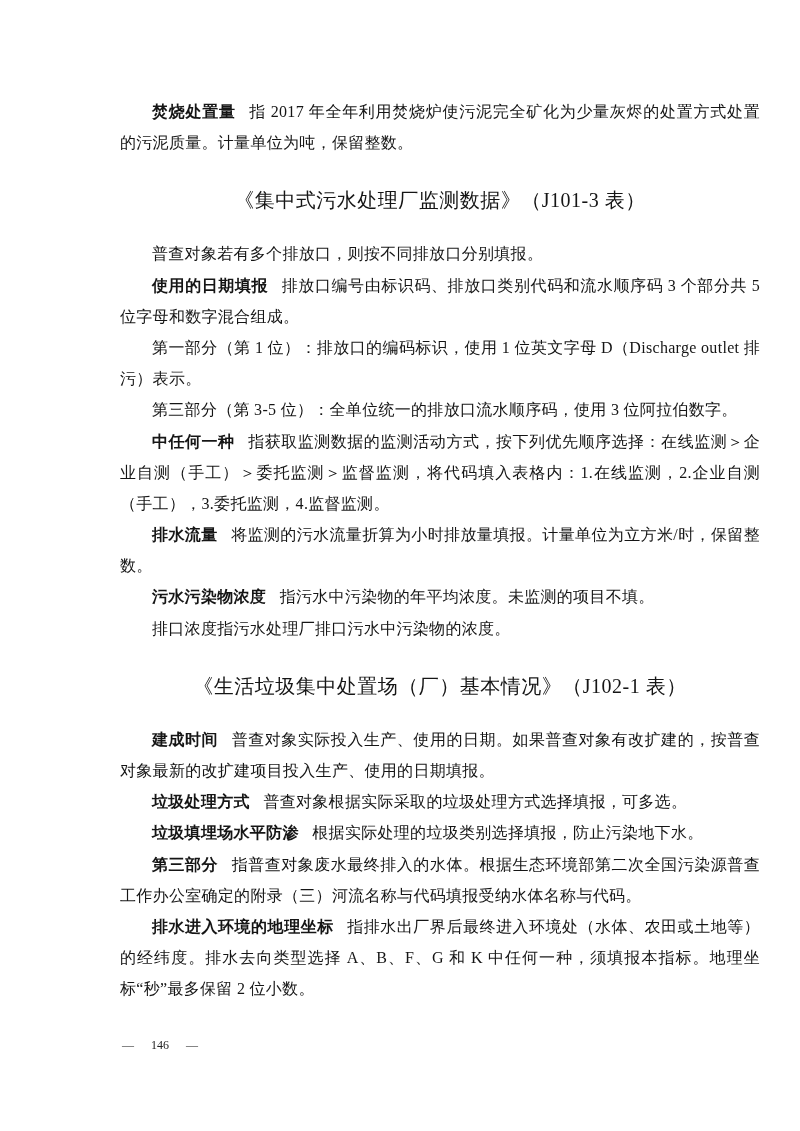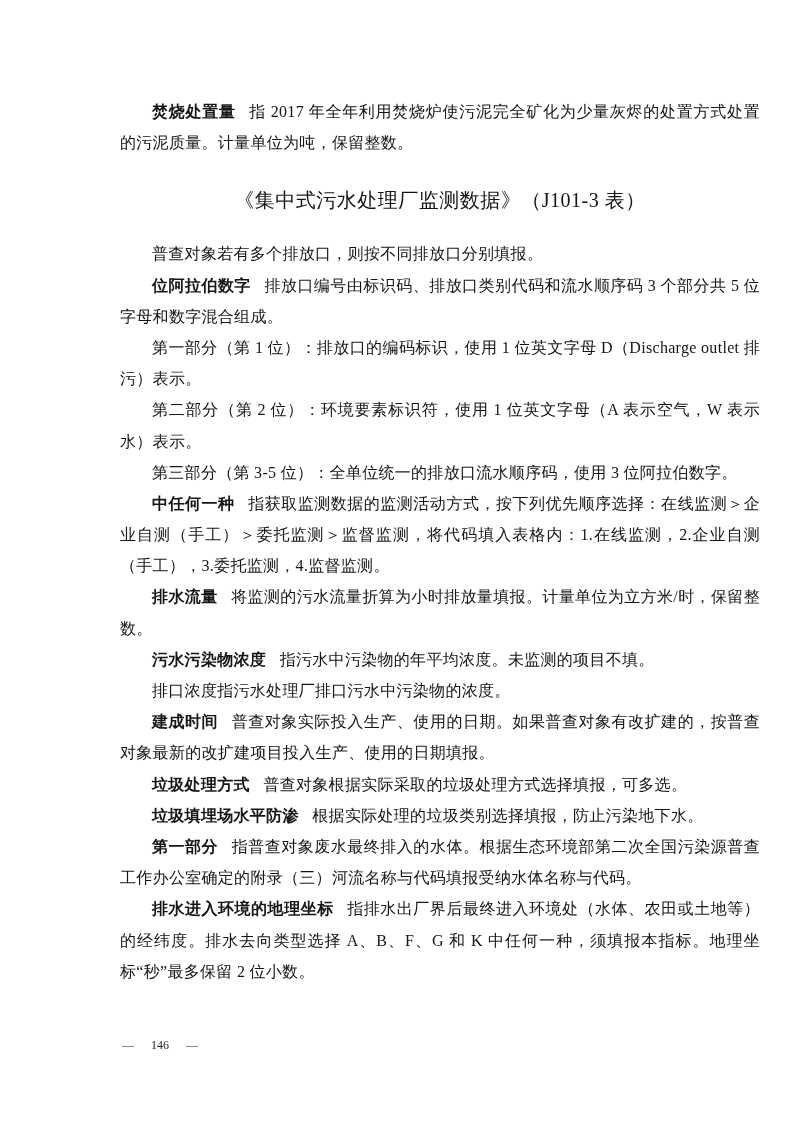--- a/index.html
+++ b/index.html
@@ -64,32 +64,32 @@
   }
 </style>
 </head>
 <body>
 
 <div class="page">
   <div class="doc-body">
       <p class="para"><span class="term">焚烧处置量</span><span>指 2017 年全年利用焚烧炉使污泥完全矿化为少量灰烬的处置方式处置的污泥质量。计量单位为吨，保留整数。</span></p>
       <h2 class="section-heading">《集中式污水处理厂监测数据》（J101-3 表）</h2>
       <p class="para"><span>普查对象若有多个排放口，则按不同排放口分别填报。</span></p>
-      <p class="para"><span class="term">位阿拉伯数字</span><span>排放口编号由标识码、排放口类别代码和流水顺序码 3 个部分共 5 位字母和数字混合组成。</span></p>
+      <p class="para"><span class="term">使用的日期填报</span><span>排放口编号由标识码、排放口类别代码和流水顺序码 3 个部分共 5 位字母和数字混合组成。</span></p>
       <p class="para"><span>第一部分（第 1 位）：排放口的编码标识，使用 1 位英文字母 D（Discharge outlet 排污）表示。</span></p>
-      <p class="para"><span>第二部分（第 2 位）：环境要素标识符，使用 1 位英文字母（A 表示空气，W 表示水）表示。</span></p>
       <p class="para"><span>第三部分（第 3-5 位）：全单位统一的排放口流水顺序码，使用 3 位阿拉伯数字。</span></p>
       <p class="para"><span class="term">中任何一种</span><span>指获取监测数据的监测活动方式，按下列优先顺序选择：在线监测＞企业自测（手工）＞委托监测＞监督监测，将代码填入表格内：1.在线监测，2.企业自测（手工），3.委托监测，4.监督监测。</span></p>
       <p class="para"><span class="term">排水流量</span><span>将监测的污水流量折算为小时排放量填报。计量单位为立方米/时，保留整数。</span></p>
       <p class="para"><span class="term">污水污染物浓度</span><span>指污水中污染物的年平均浓度。未监测的项目不填。</span></p>
       <p class="para"><span>排口浓度指污水处理厂排口污水中污染物的浓度。</span></p>
+      <h2 class="section-heading">《生活垃圾集中处置场（厂）基本情况》（J102-1 表）</h2>
       <p class="para"><span class="term">建成时间</span><span>普查对象实际投入生产、使用的日期。如果普查对象有改扩建的，按普查对象最新的改扩建项目投入生产、使用的日期填报。</span></p>
       <p class="para"><span class="term">垃圾处理方式</span><span>普查对象根据实际采取的垃圾处理方式选择填报，可多选。</span></p>
       <p class="para"><span class="term">垃圾填埋场水平防渗</span><span>根据实际处理的垃圾类别选择填报，防止污染地下水。</span></p>
-      <p class="para"><span class="term">第一部分</span><span>指普查对象废水最终排入的水体。根据生态环境部第二次全国污染源普查工作办公室确定的附录（三）河流名称与代码填报受纳水体名称与代码。</span></p>
+      <p class="para"><span class="term">第三部分</span><span>指普查对象废水最终排入的水体。根据生态环境部第二次全国污染源普查工作办公室确定的附录（三）河流名称与代码填报受纳水体名称与代码。</span></p>
       <p class="para"><span class="term">排水进入环境的地理坐标</span><span>指排水出厂界后最终进入环境处（水体、农田或土地等）的经纬度。排水去向类型选择 A、B、F、G 和 K 中任何一种，须填报本指标。地理坐标“秒”最多保留 2 位小数。</span></p>
     </div>
   <div class="footer">
     <span class="dash">—</span>
     <span class="pagenum">146</span>
     <span class="dash">—</span>
   </div>
 </div>
 
 </body></html>

